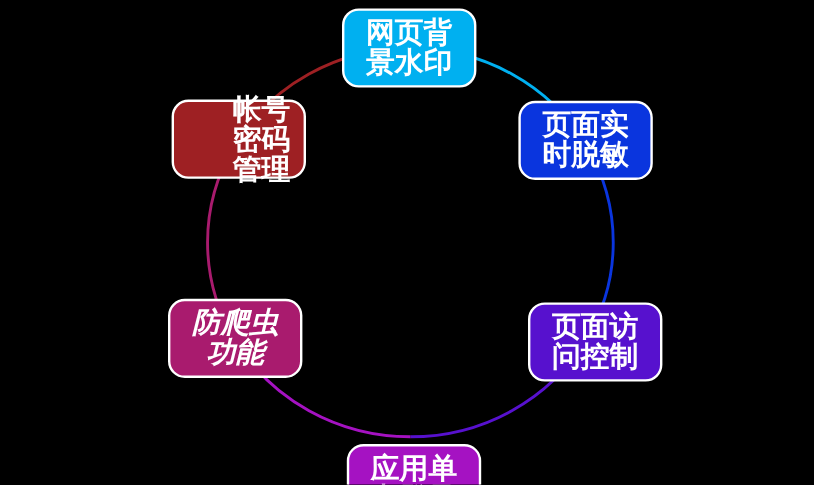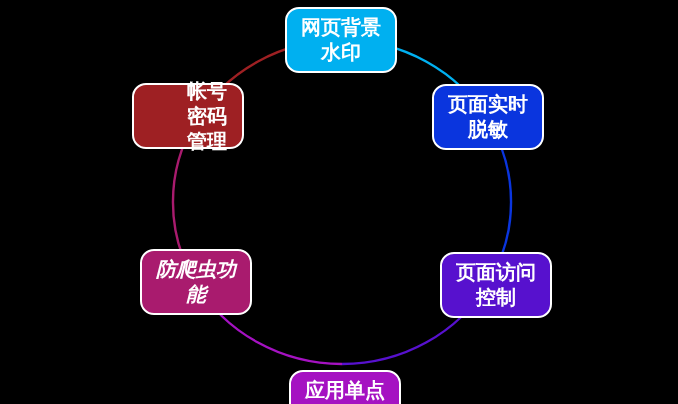--- a/index.html
+++ b/index.html
@@ -28,31 +28,31 @@
     width: 112px;
     height: 66px;
     border: 2.5px solid #ffffff;
     border-radius: 14px;
     display: flex;
     align-items: center;
     justify-content: center;
     text-align: center;
     padding: 0 10px;
     color: #ffffff;
-    font-size: 20px;
+    font-size: 24px;
     font-weight: bold;
     line-height: 25px;
     word-break: break-all;
   }
   .pos-0 { left: 285px; top: 7px; }
   .pos-1 { left: 432px; top: 84px; }
   .pos-2 { left: 440px; top: 252px; }
   .pos-3 { left: 289px; top: 330px; }
   .pos-4 { left: 140px; top: 249px; font-style: italic; }
-  .pos-5 { left: 132px; top: 83px; padding-left: 48px; }
+  .pos-5 { left: 143px; top: 83px; padding-left: 48px; }
 </style>
 </head>
 <body>
 
 <div class="stage">
 
   <svg id="ring" class="arcs" viewBox="0 0 678 404" xmlns="http://www.w3.org/2000/svg">
       <path d="M 342.0 40.0 A 169 162 0 0 1 488.4 121.0" stroke="#00b0f0" stroke-width="2.4" fill="none"></path>
       <path d="M 488.4 121.0 A 169 162 0 0 1 488.4 283.0" stroke="#0a35de" stroke-width="2.4" fill="none"></path>
       <path d="M 488.4 283.0 A 169 162 0 0 1 342.0 364.0" stroke="#5711ce" stroke-width="2.4" fill="none"></path>

